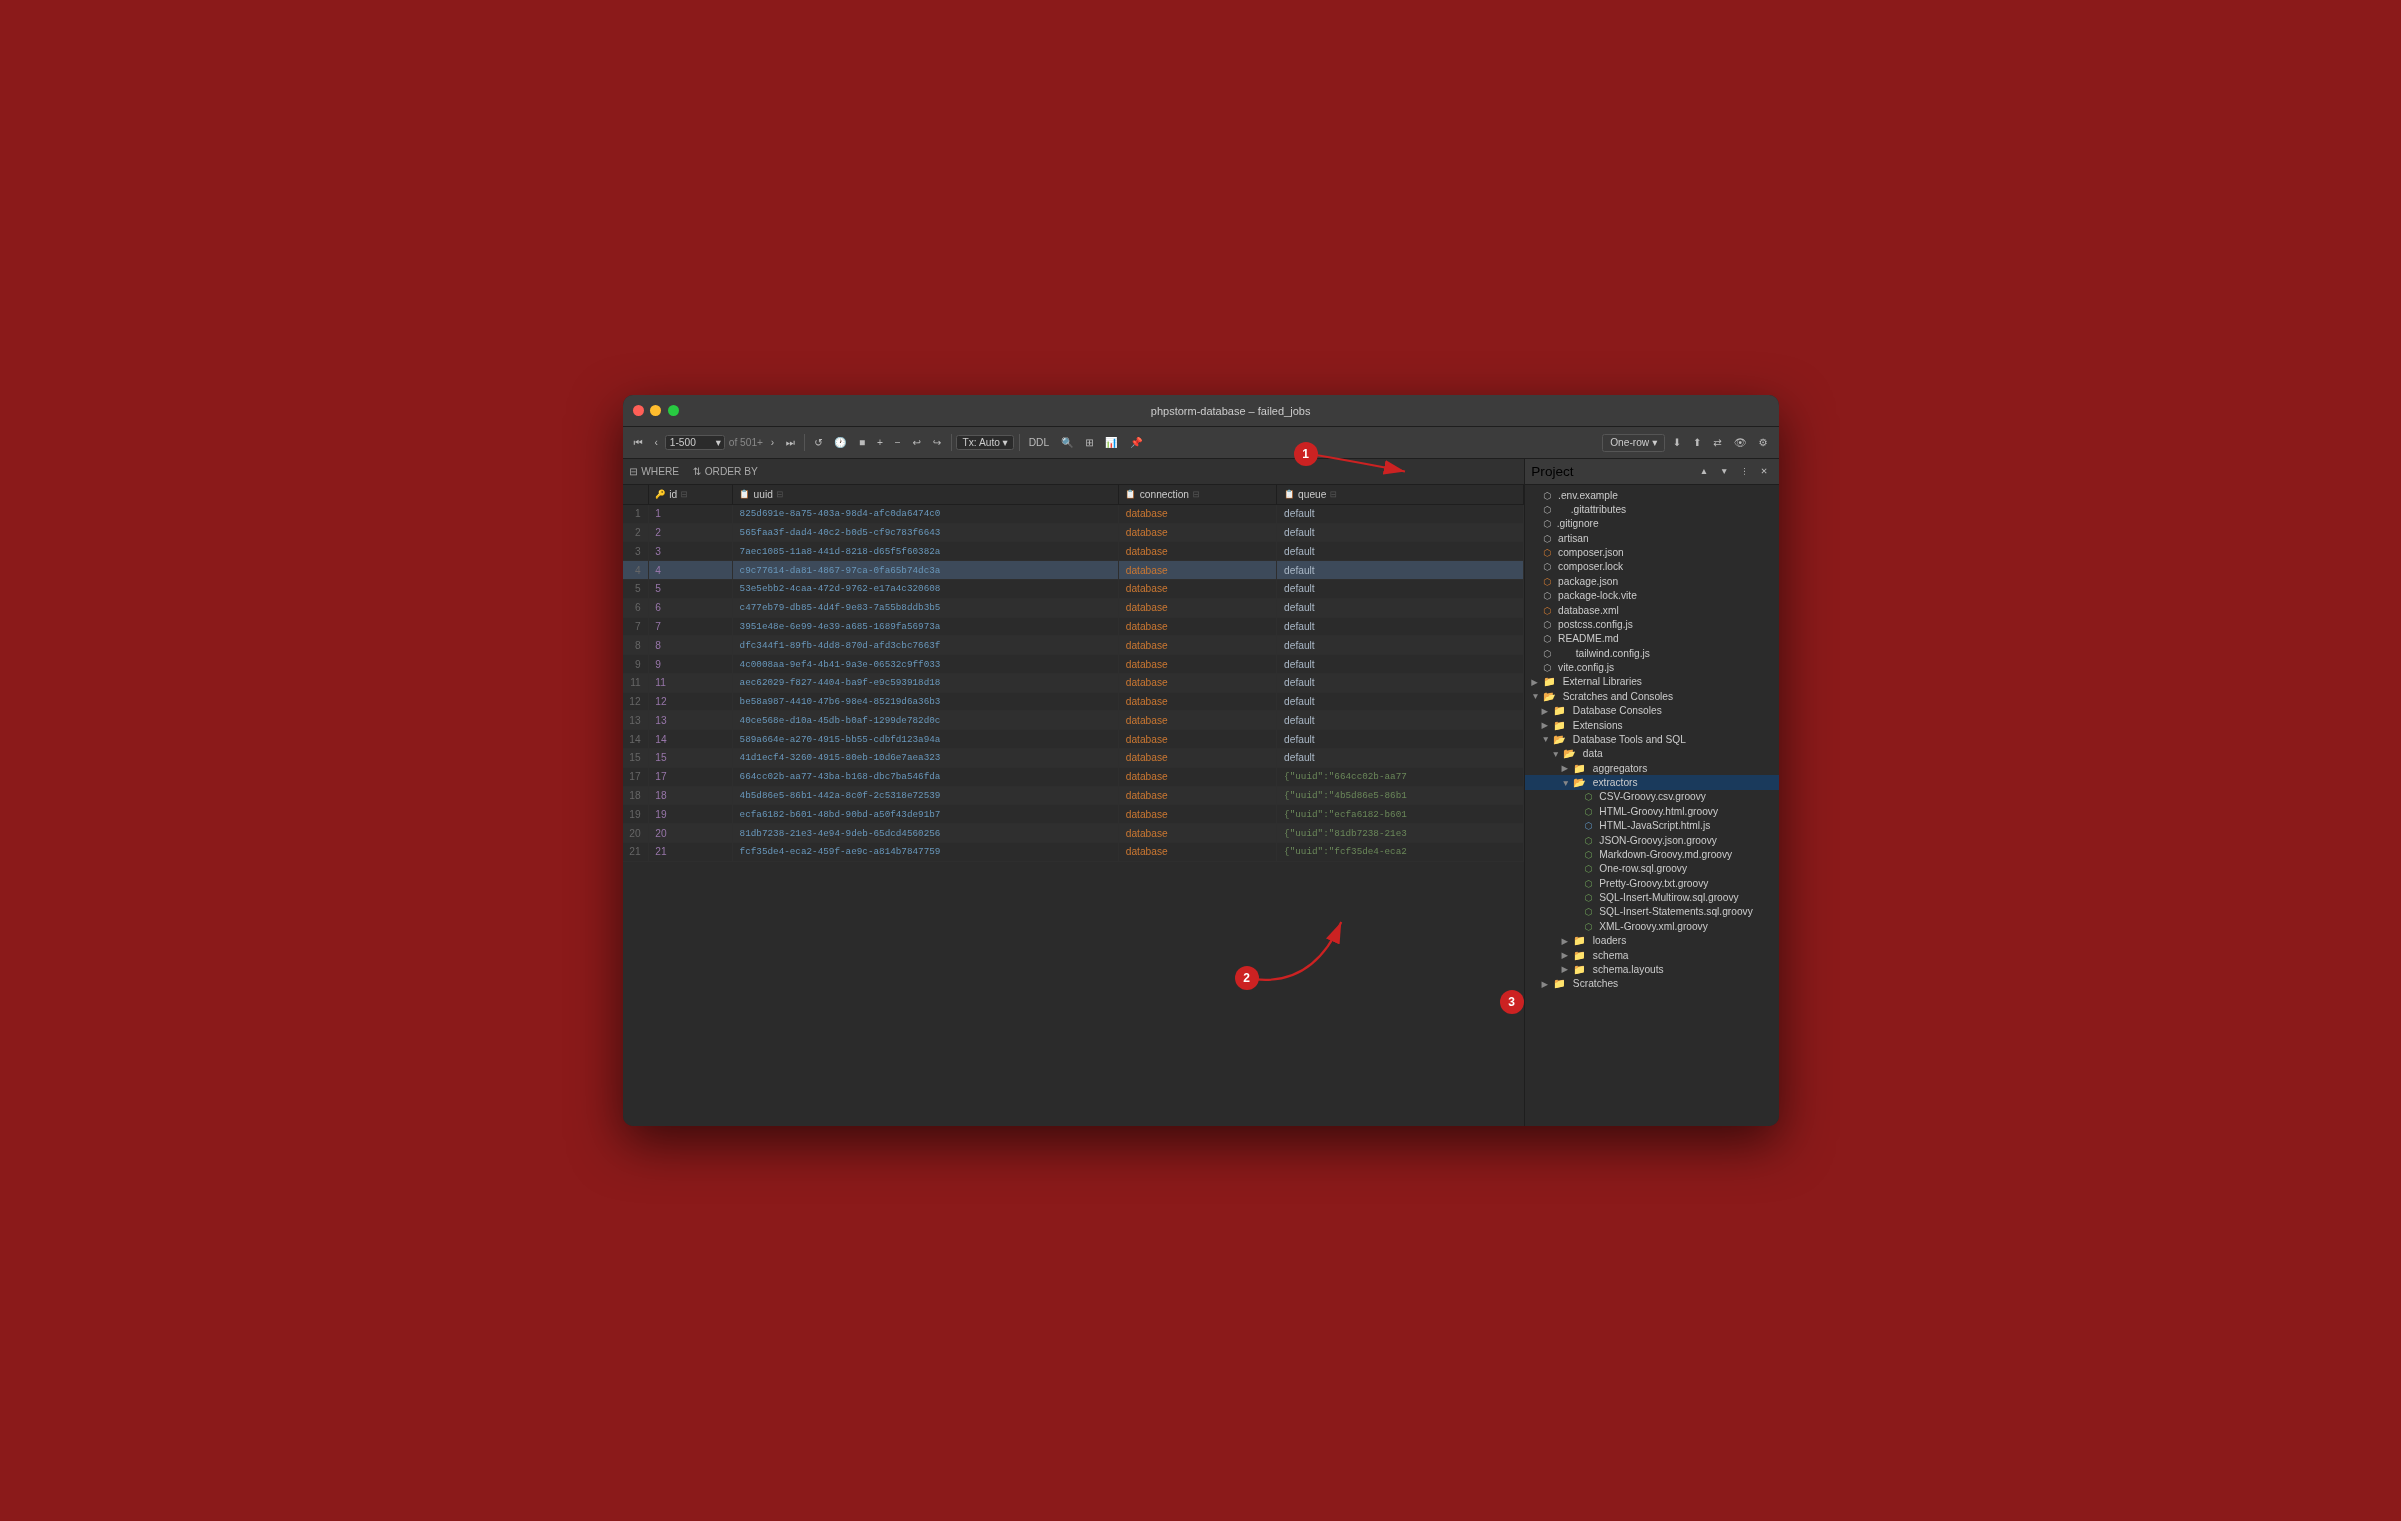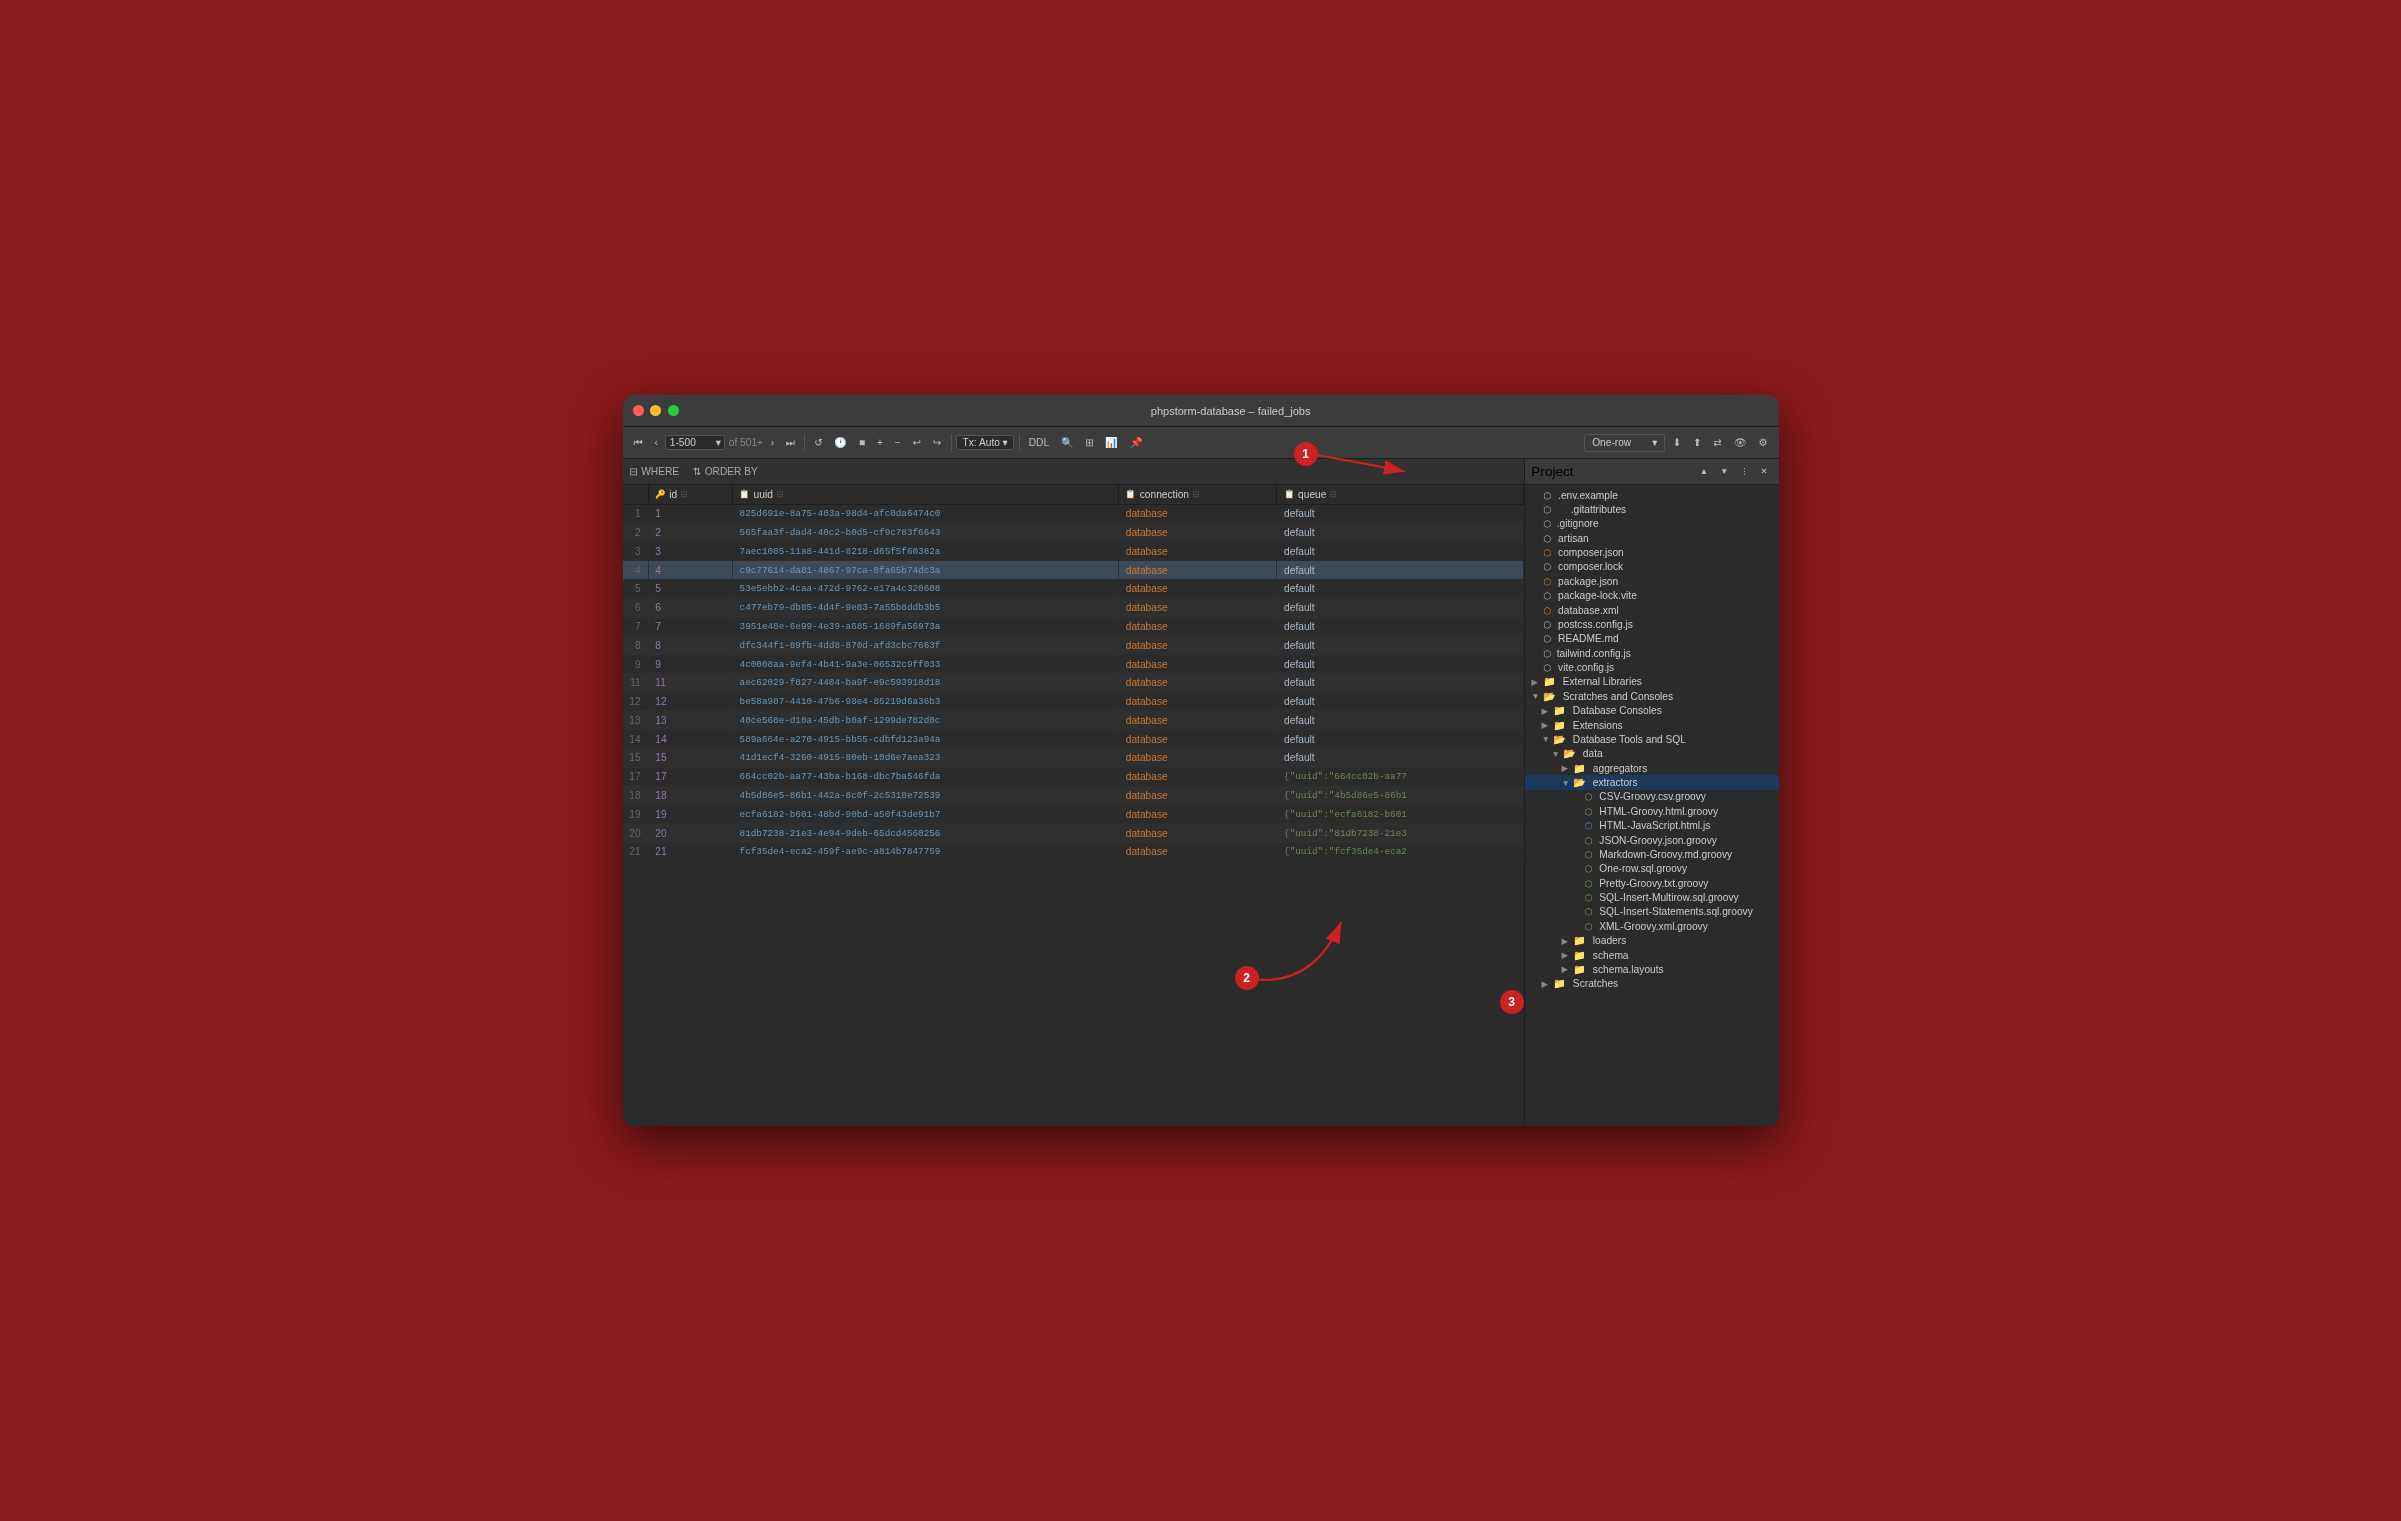--- a/index.html
+++ b/index.html
@@ -275,21 +275,21 @@
         <span>Tx: Auto</span>
         <span>▾</span>
       </div>
       <div class="toolbar-separator"></div>
       <button class="toolbar-btn">DDL</button>
       <button class="toolbar-btn">🔍</button>
       <button class="toolbar-btn">⊞</button>
       <button class="toolbar-btn">📊</button>
       <button class="toolbar-btn">📌</button>
       <div style="flex:1"></div>
-      <button class="toolbar-btn" style="background:#3a3a3a;border:0.8px solid #555;padding:2.5px 6.8px;border-radius:2.5px;color:#cccccc;display:flex;align-items:center;gap:21px;">
+      <button class="toolbar-btn" style="background:#3a3a3a;border:0.8px solid #555;padding:2.5px 6.8px;border-radius:2.5px;color:#cccccc;display:flex;align-items:center;gap:3px;">
         <span>One-row</span>
         <span>▾</span>
       </button>
       <button class="toolbar-btn">⬇</button>
       <button class="toolbar-btn">⬆</button>
       <button class="toolbar-btn">⇄</button>
       <button class="toolbar-btn">👁</button>
       <button class="toolbar-btn">⚙</button>
     </div>
 
@@ -548,21 +548,21 @@
               <span style="margin-left:3.4px;font-size:10.2px;">postcss.config.js</span>
             </div>
             <div class="tree-item" style="padding-left: 6.8px;">
               <span style="width:8.5px;display:inline-block;"></span>
               <span style="color:#aaaaaa;font-size:9.3px;">⬡</span>
               <span style="margin-left:3.4px;font-size:10.2px;">README.md</span>
             </div>
             <div class="tree-item" style="padding-left: 6.8px;">
               <span style="width:8.5px;display:inline-block;"></span>
               <span style="color:#aaaaaa;font-size:9.3px;">⬡</span>
-              <span style="margin-left:2px;font-size:10.2px;">tailwind.config.js</span>
+              <span style="margin-left:21px;font-size:10.2px;">tailwind.config.js</span>
             </div>
             <div class="tree-item" style="padding-left: 6.8px;">
               <span style="width:8.5px;display:inline-block;"></span>
               <span style="color:#aaaaaa;font-size:9.3px;">⬡</span>
               <span style="margin-left:3.4px;font-size:10.2px;">vite.config.js</span>
             </div>
             <div class="tree-item" style="padding-left: 6.8px;">
               <span style="color:#888;font-size:8.5px;width:8.5px;">▶</span>
               <span style="color:#c5a22c;">📁</span>
               <span style="margin-left:3.4px;font-size:10.2px;">External Libraries</span>

